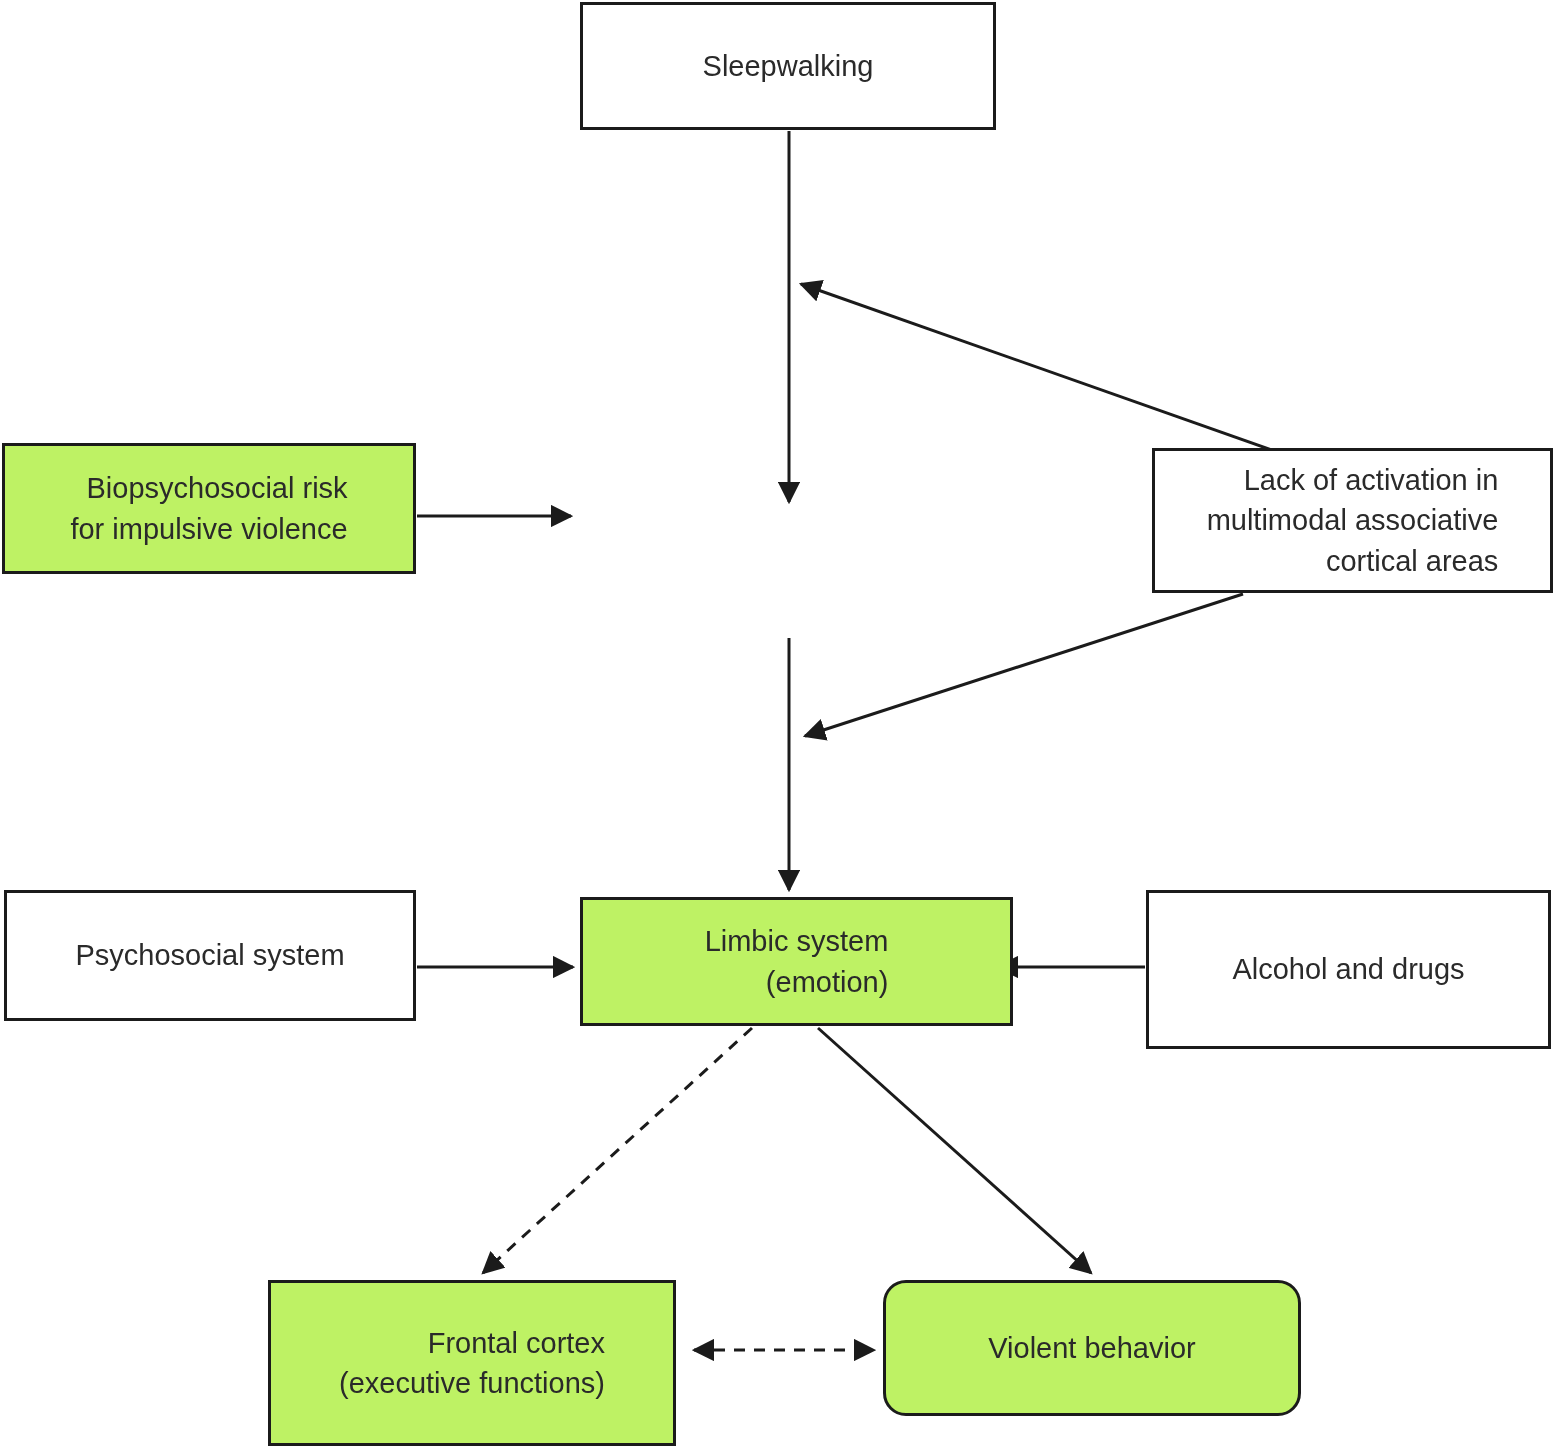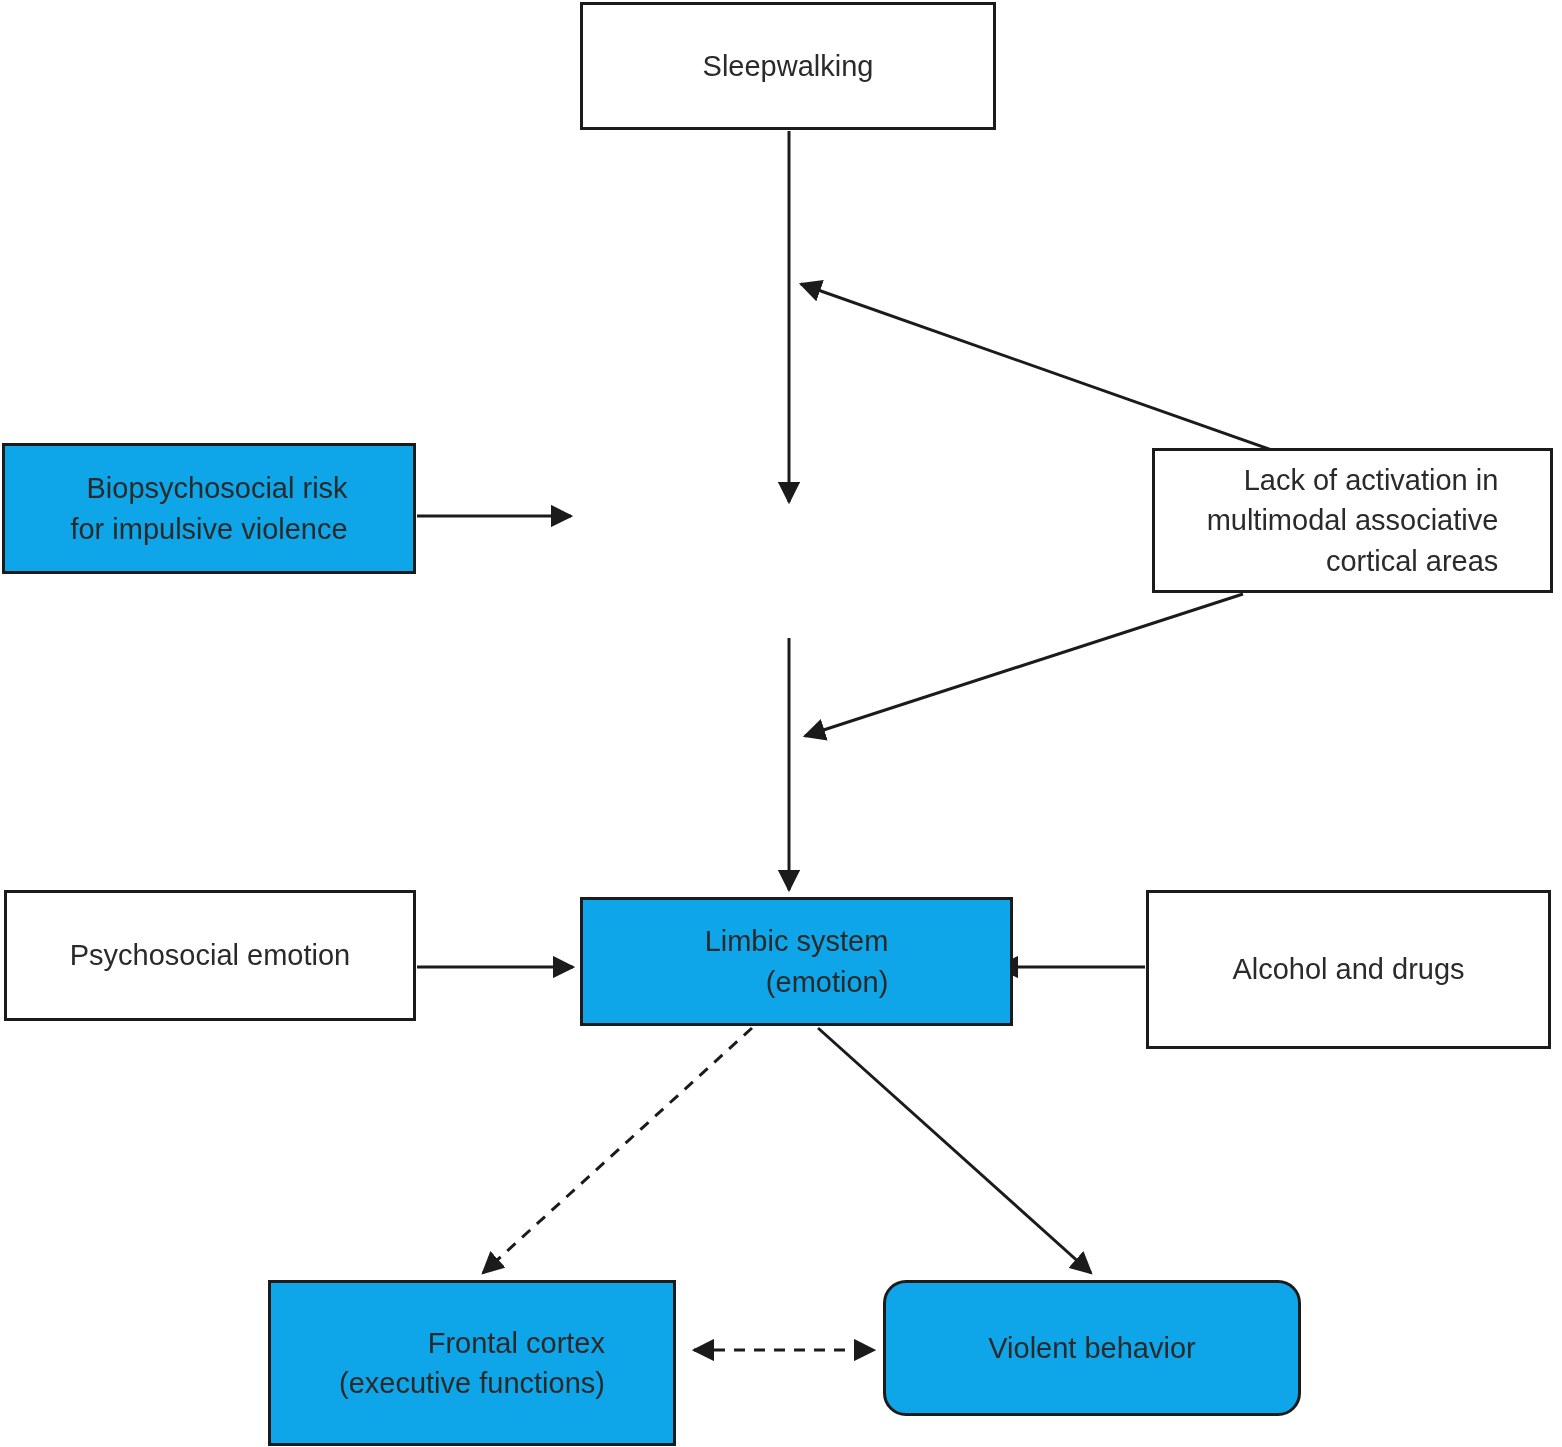--- a/index.html
+++ b/index.html
@@ -27,21 +27,21 @@
     display: flex;
     align-items: center;
     justify-content: center;
     text-align: center;
     font-size: 29px;
     line-height: 1.38;
     color: #2a2a2a;
   }
   .node .label { white-space: pre-line; text-align: right; }
 
-  .node--gray  { background: #0ea5e9; }
+  .node--gray  { background: #bef264; }
   .node--white { background: #ffffff; }
 
   #n-sleepwalking   { left: 580px;  top: 2px;    width: 416px; height: 128px; }
   #n-biopsychosocial{ left: 2px;    top: 443px;  width: 414px; height: 131px; }
   #n-stimulus       { left: 578px;  top: 508px;  width: 413px; height: 129px; }
   #n-lack           { left: 1152px; top: 448px;  width: 401px; height: 145px; }
   #n-psychosocial   { left: 4px;    top: 890px;  width: 412px; height: 131px; }
   #n-limbic         { left: 580px;  top: 897px;  width: 433px; height: 129px; }
   #n-alcohol        { left: 1146px; top: 890px;  width: 405px; height: 159px; }
   #n-frontal        { left: 268px;  top: 1280px; width: 408px; height: 166px; }
@@ -97,21 +97,21 @@
   </div>
 
 
   <div class="node node--white" id="n-lack">
     <span class="label">Lack of activation in
 multimodal associative
 cortical areas</span>
   </div>
 
   <div class="node node--white" id="n-psychosocial">
-    <span class="label">Psychosocial emotion</span>
+    <span class="label">Psychosocial system</span>
   </div>
 
   <div class="node node--gray" id="n-limbic">
     <span class="label">Limbic system
 (emotion)</span>
   </div>
 
   <div class="node node--white" id="n-alcohol">
     <span class="label">Alcohol and drugs</span>
   </div>

